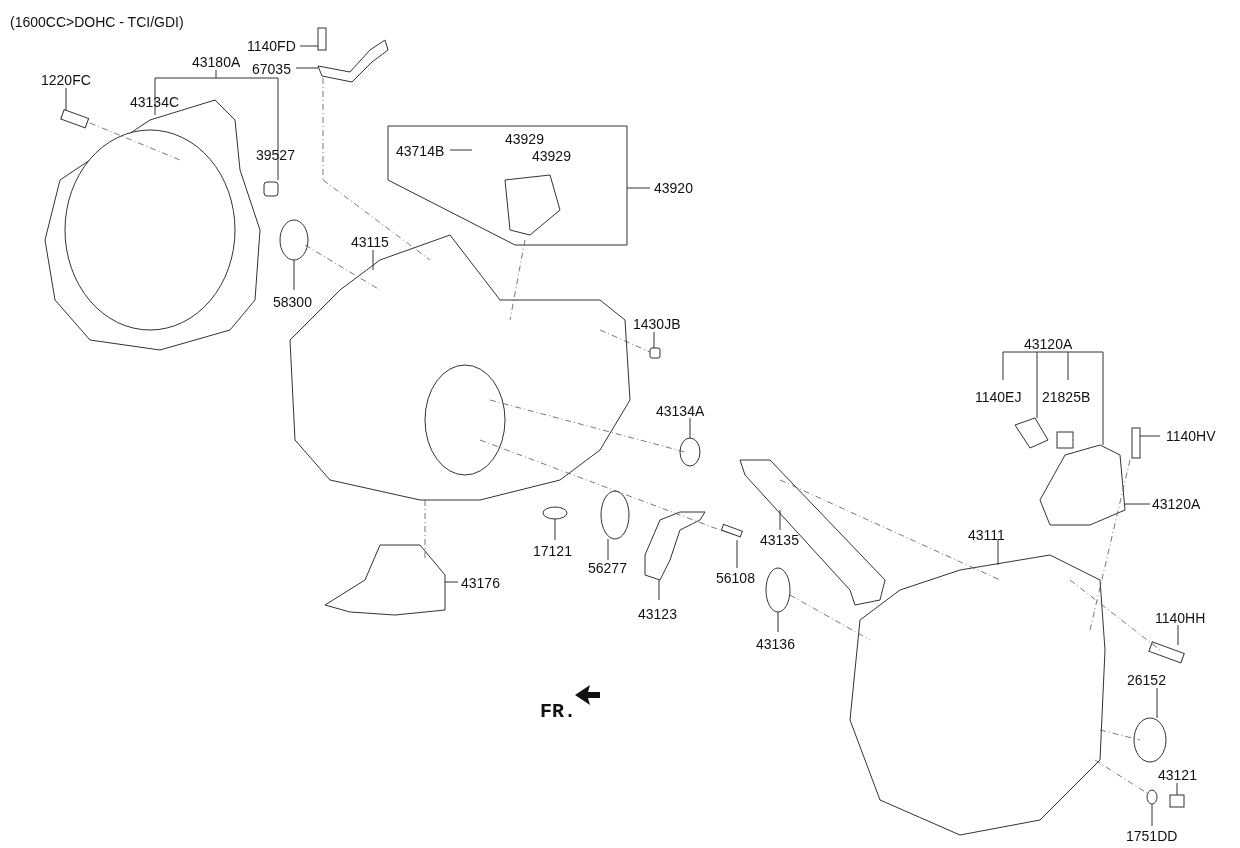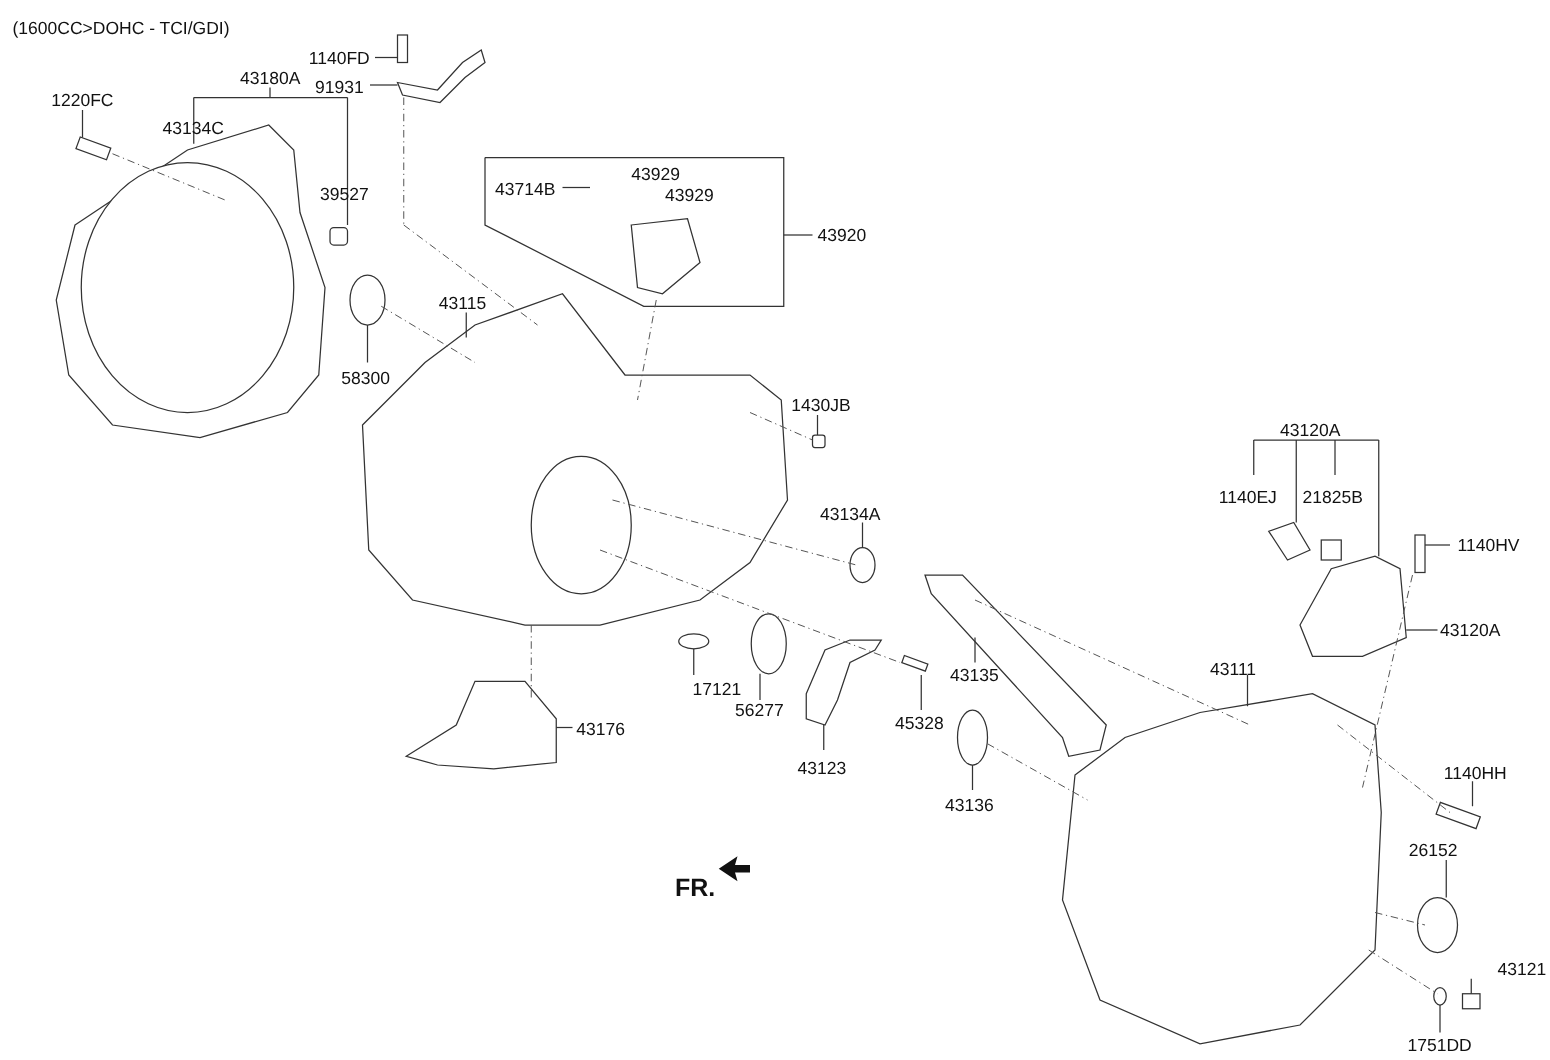--- a/index.html
+++ b/index.html
@@ -1,21 +1,21 @@
 <!DOCTYPE html>
 <html><head>
 <meta charset="utf-8">
 <style>
   html, body { margin:0; padding:0; background:#fff; }
   body { width:1240px; height:848px; position:relative; overflow:hidden;
          font-family:"Liberation Sans", sans-serif; }
   #diagram { position:absolute; left:0; top:0; width:1240px; height:848px; }
   .lbl { position:absolute; font-size:14px; color:#111; white-space:nowrap; line-height:16px;text-align:center; }
   .title { position:absolute; left:10px; top:14px; font-size:14px; color:#111; }
-  .fr { position:absolute; left:540px; top:700px; font-size:20px; font-weight:bold; color:#111; }
+  .fr { position:absolute; left:540px; top:700px; font-size:20px; font-weight:bold; color:#111;font-family:Liberation Mono, monospace; }
   svg .part { fill:#fff; stroke:#333; stroke-width:1; }
   svg .lead { stroke:#333; stroke-width:1; fill:none; }
   svg .dash { stroke:#555; stroke-width:0.8; fill:none; stroke-dasharray:6 3 1 3; }
   svg .frame { stroke:#333; stroke-width:1; fill:none; }
 </style>
 </head>
 <body>
 
 <div id="diagram">
   <svg width="1240" height="848" viewBox="0 0 1240 848">
@@ -128,42 +128,42 @@
       <line class="dash" x1="1095" y1="760" x2="1150" y2="795"></line>
       <line class="dash" x1="425" y1="500" x2="425" y2="560"></line>
     </g>
   </svg>
 
   <div class="title">(1600CC&gt;DOHC - TCI/GDI)</div>
   <div class="fr">FR.</div>
 
   <div class="lbl" style="left:247px;top:38px">1140FD</div>
   <div class="lbl" style="left:192px;top:54px">43180A</div>
-  <div class="lbl" style="left:252px;top:61px">91931</div>
+  <div class="lbl" style="left:252px;top:61px">67035</div>
   <div class="lbl" style="left:41px;top:72px">1220FC</div>
   <div class="lbl" style="left:130px;top:94px">43134C</div>
   <div class="lbl" style="left:256px;top:147px">39527</div>
   <div class="lbl" style="left:396px;top:143px">43714B</div>
   <div class="lbl" style="left:505px;top:131px">43929</div>
   <div class="lbl" style="left:532px;top:148px">43929</div>
   <div class="lbl" style="left:654px;top:180px">43920</div>
   <div class="lbl" style="left:351px;top:234px">43115</div>
   <div class="lbl" style="left:273px;top:294px">58300</div>
   <div class="lbl" style="left:633px;top:316px">1430JB</div>
   <div class="lbl" style="left:656px;top:403px">43134A</div>
   <div class="lbl" style="left:1024px;top:336px">43120A</div>
   <div class="lbl" style="left:975px;top:389px">1140EJ</div>
   <div class="lbl" style="left:1042px;top:389px">21825B</div>
   <div class="lbl" style="left:1166px;top:428px">1140HV</div>
   <div class="lbl" style="left:1152px;top:496px">43120A</div>
-  <div class="lbl" style="left:554px;top:543px">17121</div>
+  <div class="lbl" style="left:533px;top:543px">17121</div>
   <div class="lbl" style="left:588px;top:560px">56277</div>
-  <div class="lbl" style="left:716px;top:570px">45328</div>
+  <div class="lbl" style="left:716px;top:570px">56108</div>
   <div class="lbl" style="left:638px;top:606px">43123</div>
   <div class="lbl" style="left:760px;top:532px">43135</div>
   <div class="lbl" style="left:968px;top:527px">43111</div>
   <div class="lbl" style="left:461px;top:575px">43176</div>
   <div class="lbl" style="left:756px;top:636px">43136</div>
   <div class="lbl" style="left:1155px;top:610px">1140HH</div>
   <div class="lbl" style="left:1127px;top:672px">26152</div>
-  <div class="lbl" style="left:1198px;top:767px">43121</div>
+  <div class="lbl" style="left:1158px;top:767px">43121</div>
   <div class="lbl" style="left:1126px;top:828px">1751DD</div>
 </div>
 
 </body></html>

